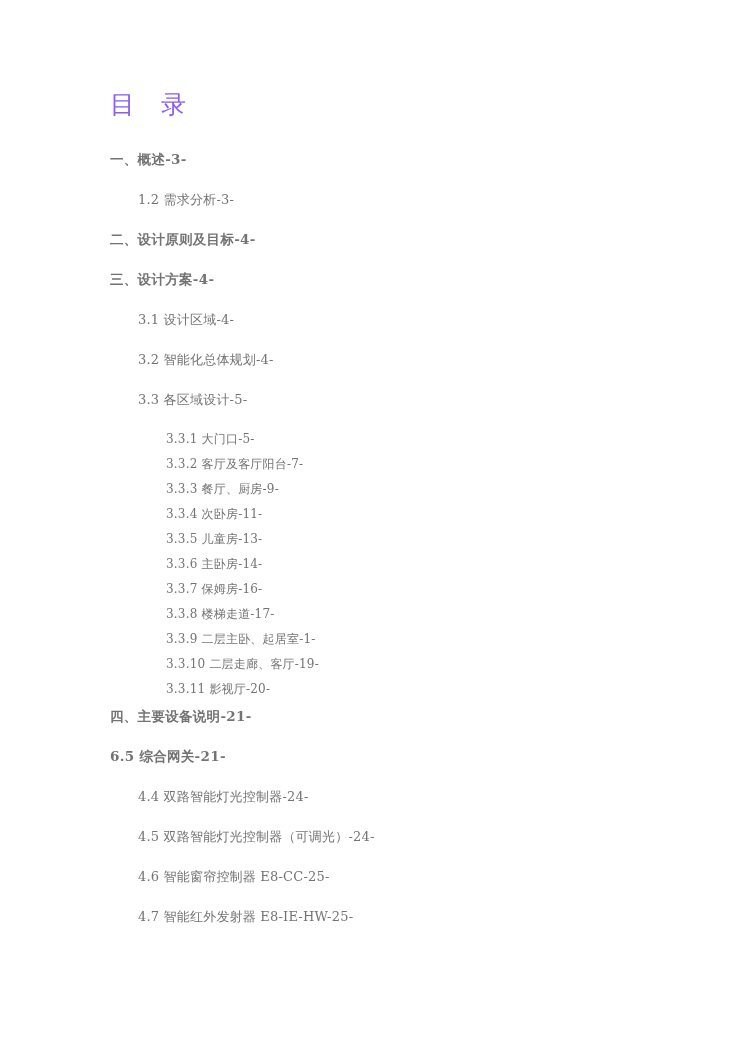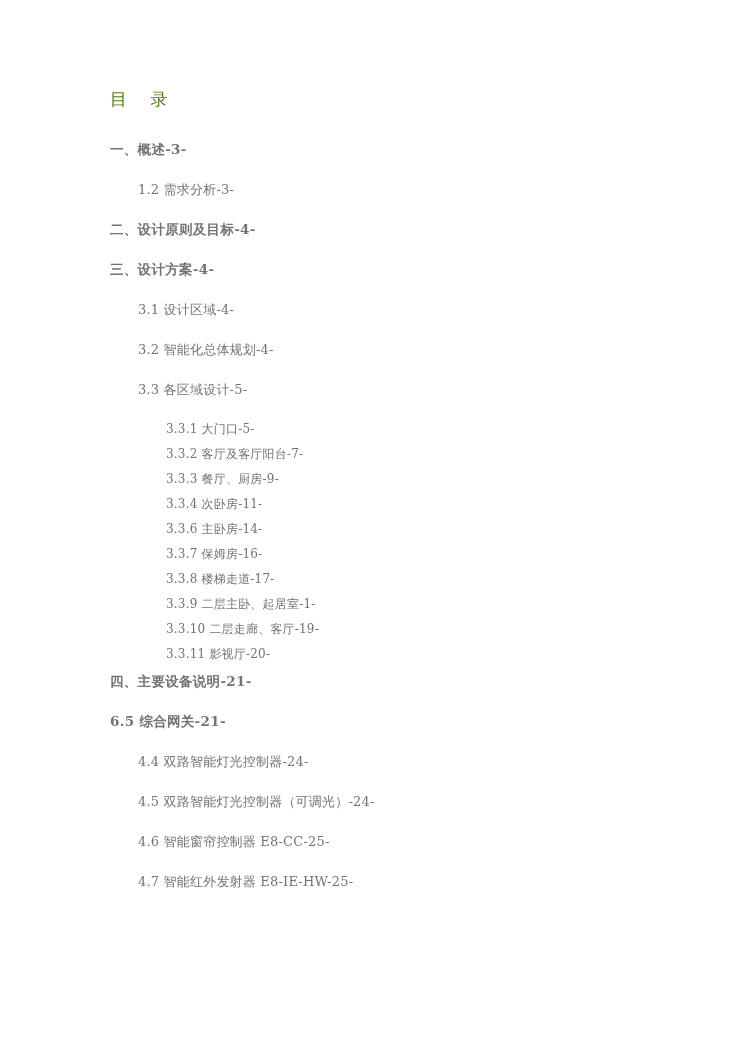--- a/index.html
+++ b/index.html
@@ -16,25 +16,25 @@
   }
   .page {
     position: relative;
     width: 744px;
     height: 1052px;
     box-sizing: border-box;
     padding: 88px 80px 40px 110px;
   }
   .doc-title {
     font-family: "DejaVu Serif", "Liberation Serif", serif;
-    font-size: 17px;
+    font-size: 25px;
     font-weight: normal;
     letter-spacing: 9px;
     margin: 0 0 30px 0;
-    color: #4d7c0f;
+    color: #8b5cf6;
   }
   .toc {
     margin: 0;
     padding: 0;
     list-style: none;
   }
   .toc-item {
     white-space: nowrap;
     color: #737373;
   }
@@ -75,20 +75,21 @@
     <li class="toc-item lvl2">1.2 需求分析-3-</li>
     <li class="toc-item lvl1">二、设计原则及目标-4-</li>
     <li class="toc-item lvl1">三、设计方案-4-</li>
     <li class="toc-item lvl2">3.1 设计区域-4-</li>
     <li class="toc-item lvl2">3.2 智能化总体规划-4-</li>
     <li class="toc-item lvl2">3.3 各区域设计-5-</li>
     <li class="toc-item lvl3">3.3.1 大门口-5-</li>
     <li class="toc-item lvl3">3.3.2 客厅及客厅阳台-7-</li>
     <li class="toc-item lvl3">3.3.3 餐厅、厨房-9-</li>
     <li class="toc-item lvl3">3.3.4 次卧房-11-</li>
+    <li class="toc-item lvl3">3.3.5 儿童房-13-</li>
     <li class="toc-item lvl3">3.3.6 主卧房-14-</li>
     <li class="toc-item lvl3">3.3.7 保姆房-16-</li>
     <li class="toc-item lvl3">3.3.8 楼梯走道-17-</li>
     <li class="toc-item lvl3">3.3.9 二层主卧、起居室-1-</li>
     <li class="toc-item lvl3">3.3.10 二层走廊、客厅-19-</li>
     <li class="toc-item lvl3">3.3.11 影视厅-20-</li>
     <li class="spacer-sm"></li>
     <li class="toc-item lvl1">四、主要设备说明-21-</li>
     <li class="toc-item lvl1">6.5 综合网关-21-</li>
     <li class="toc-item lvl2">4.4 双路智能灯光控制器-24-</li>

